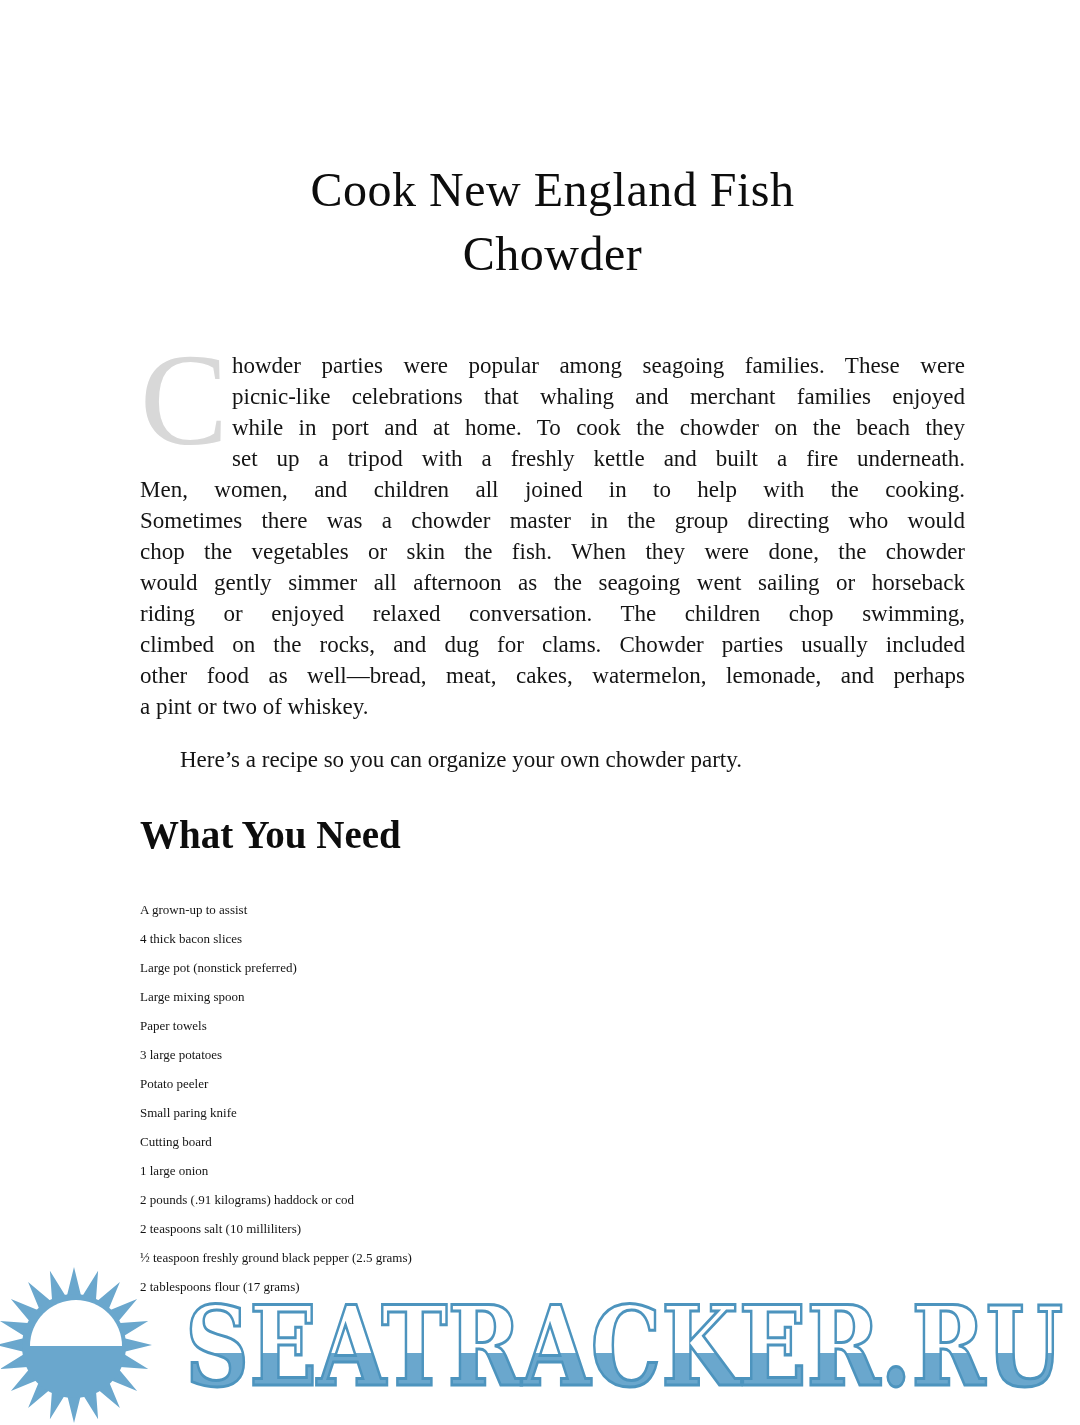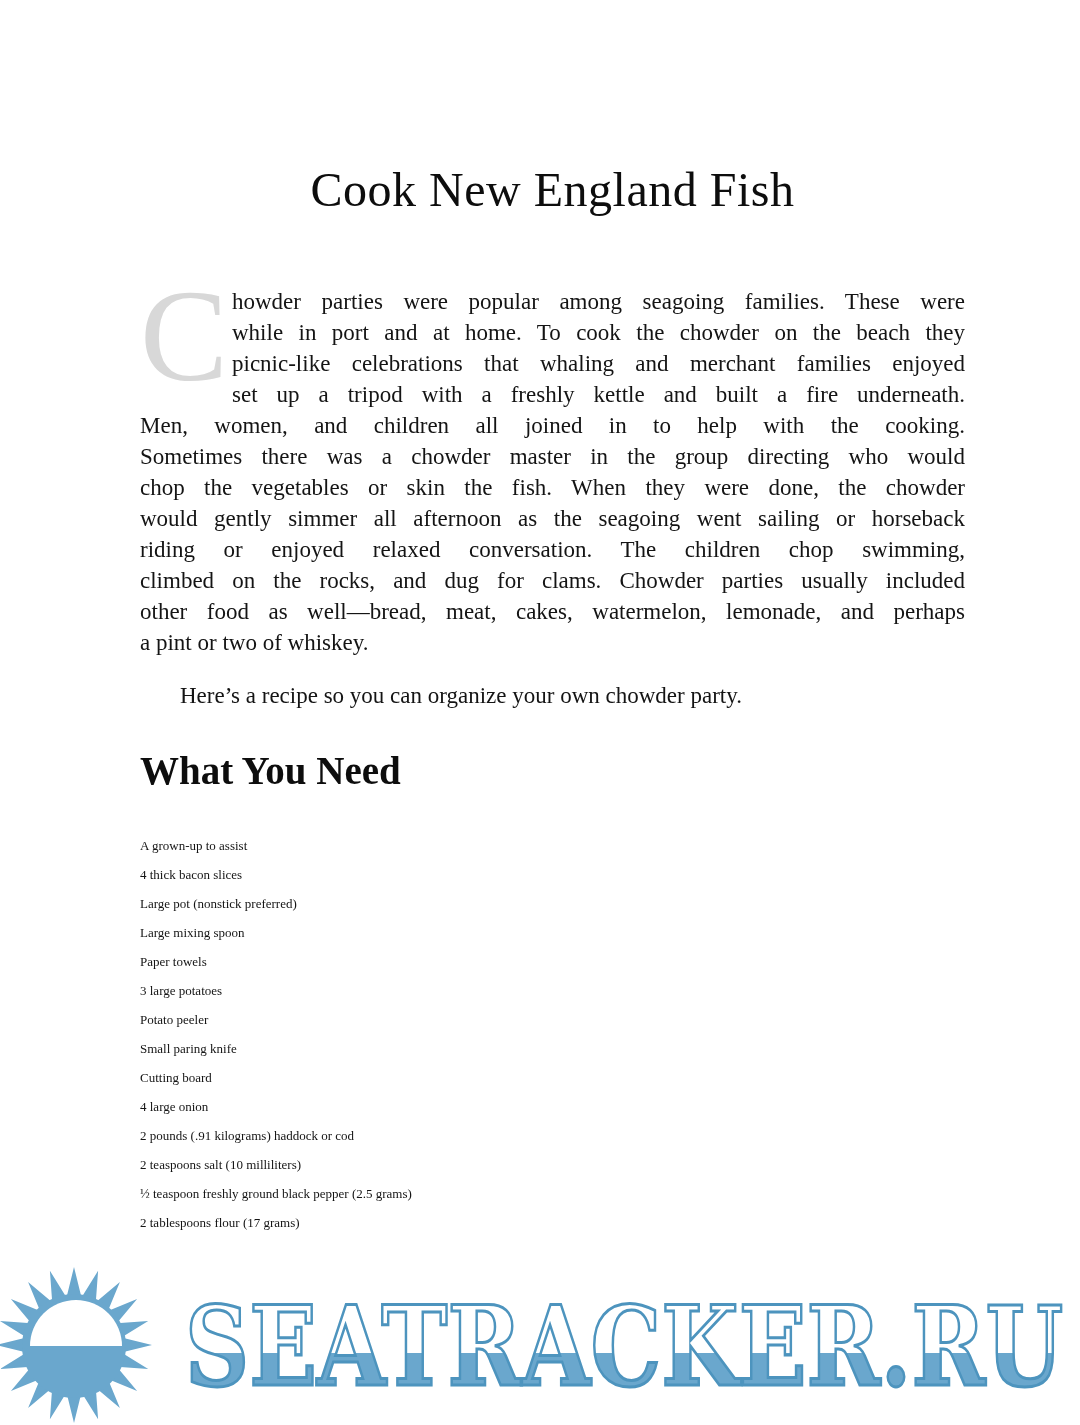--- a/index.html
+++ b/index.html
@@ -68,28 +68,29 @@
     font-size:110px;
   }
 </style>
 </head>
 <body>
 
 <div class="doc">
 
   <h1 class="title">
     <span>Cook New England Fish</span><br>
+    <span>Chowder</span>
   </h1>
 
   <div class="intro">
     <span class="dropcap" style="color:#D8D8D8">C</span>
     <div>
         <div class="jline">howder parties were popular among seagoing families. These were</div>
+        <div class="jline">picnic-like celebrations that whaling and merchant families enjoyed</div>
         <div class="jline">while in port and at home. To cook the chowder on the beach they</div>
-        <div class="jline">picnic-like celebrations that whaling and merchant families enjoyed</div>
         <div class="jline">set up a tripod with a freshly kettle and built a fire underneath.</div>
         <div class="jline">Men, women, and children all joined in to help with the cooking.</div>
         <div class="jline">Sometimes there was a chowder master in the group directing who would</div>
         <div class="jline">chop the vegetables or skin the fish. When they were done, the chowder</div>
         <div class="jline">would gently simmer all afternoon as the seagoing went sailing or horseback</div>
         <div class="jline">riding or enjoyed relaxed conversation. The children chop swimming,</div>
         <div class="jline">climbed on the rocks, and dug for clams. Chowder parties usually included</div>
         <div class="jline">other food as well—bread, meat, cakes, watermelon, lemonade, and perhaps</div>
         <div class="jline">a pint or two of whiskey.</div>
       </div>
@@ -102,21 +103,21 @@
   <div class="ingredients">
       <div class="ingredient">A grown-up to assist</div>
       <div class="ingredient">4 thick bacon slices</div>
       <div class="ingredient">Large pot (nonstick preferred)</div>
       <div class="ingredient">Large mixing spoon</div>
       <div class="ingredient">Paper towels</div>
       <div class="ingredient">3 large potatoes</div>
       <div class="ingredient">Potato peeler</div>
       <div class="ingredient">Small paring knife</div>
       <div class="ingredient">Cutting board</div>
-      <div class="ingredient">4 large onion</div>
+      <div class="ingredient">1 large onion</div>
       <div class="ingredient">2 pounds (.91 kilograms) haddock or cod</div>
       <div class="ingredient">2 teaspoons salt (10 milliliters)</div>
       <div class="ingredient">½ teaspoon freshly ground black pepper (2.5 grams)</div>
       <div class="ingredient">2 tablespoons flour (17 grams)</div>
     </div>
 
 </div>
 
 <div class="watermark">
 

